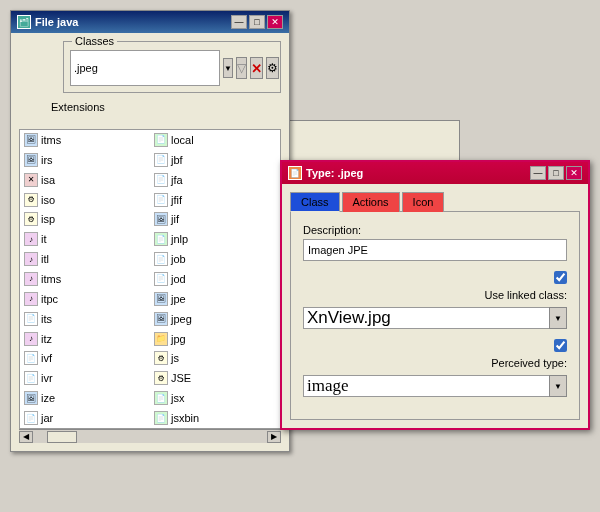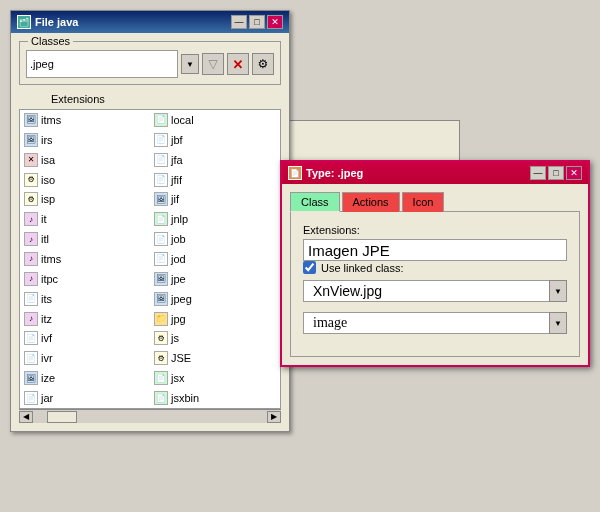--- a/index.html
+++ b/index.html
@@ -37,39 +37,40 @@
     .title-btn.close { background: #c05; color: white; }
 
     .window-body { padding: 8px; }
 
     
     .group-box {
       border: 1px solid #999;
       margin-bottom: 8px;
       padding: 4px 6px 6px;
       position: relative;
+      margin-left: 44px;
     }
     .group-label {
       position: absolute;
       top: -7px; left: 8px;
       background: #ece9d8;
       padding: 0 3px;
       font-size: 11px;
     }
 
     
     .classes-row {
       display: flex;
       align-items: center;
       gap: 3px;
       margin-top: 4px;
     }
     .combo-input {
       flex: 1;
-      height: 28px;
+      height: 36px;
       border: 1px solid #999;
       background: white;
       padding: 0 3px;
       font-size: 11px;
     }
     .combo-btn {
       width: 18px; height: 20px;
       border: 1px solid #888;
       background: #d4d0c8;
       display: flex; align-items: center; justify-content: center;
@@ -77,21 +78,21 @@
     }
     .toolbar-btn {
       width: 22px; height: 22px;
       border: 1px solid #888;
       background: #d4d0c8;
       display: flex; align-items: center; justify-content: center;
       cursor: pointer;
     }
 
     
-    .extensions-label { font-size: 11px; margin-bottom: 4px; padding-left: 32px; }
+    .extensions-label { font-size: 11px; margin-bottom: 16px; padding-left: 32px; }
     .ext-grid {
       display: grid;
       grid-template-columns: 1fr 1fr;
       gap: 0;
       background: white;
       border: 1px solid #999;
       height: 300px;
       overflow-y: auto;
       font-size: 11px;
     }
@@ -143,50 +144,51 @@
     .tab {
       padding: 3px 10px;
       border: 1px solid #999;
       background: #ef4444;
       cursor: pointer;
       font-size: 11px;
       border-bottom: none;
       margin-right: 2px;
     }
     .tab.active {
-      background: #86efac;
+      background: #1d4ed8;
       border-bottom: 1px solid #ece9d8;
       font-weight: normal;
     }
     .tab-content {
       border: 1px solid #999;
       background: #ece9d8;
       padding: 12px;
     }
 
     .field-label { font-size: 11px; margin-bottom: 3px; }
     .text-input {
       width: 100%;
       height: 22px;
       border: 1px solid #999;
       background: white;
       padding: 0 4px;
-      font-size: 15px;
-    }
-    .checkbox-row { display: flex; align-items: center; gap: 5px; margin-bottom: 6px; font-size: 11px; }
+      font-size: 11px;
+      margin-bottom: 10px;
+    }
+    .checkbox-row { display: flex; align-items: flex-end; gap: 5px; margin-bottom: 6px; font-size: 11px; flex-direction: column; }
     .checkbox { width: 13px; height: 13px; accent-color: #316ac5; }
 
     .dropdown-row { display: flex; align-items: center; margin-bottom: 10px; }
     .dropdown {
       flex: 1;
       height: 22px;
       border: 1px solid #999;
       background: white;
-      padding: 0 9px;
-      font-size: 14px;
+      padding: 0 3px;
+      font-size: 17px;
       appearance: none;
     }
     .dropdown-arrow {
       width: 18px; height: 22px;
       border: 1px solid #888;
       background: #d4d0c8;
       display: flex; align-items: center; justify-content: center;
       font-size: 8px;
       margin-left: -1px;
       cursor: pointer;
@@ -410,31 +412,35 @@
       <div class="title-btn close">✕</div>
     </div>
   </div>
   <div class="dialog-body">
     <div class="tabs">
       <div class="tab active">Class</div>
       <div class="tab">Actions</div>
       <div class="tab">Icon</div>
     </div>
     <div class="tab-content">
-      <div class="field-label">Extensions:</div>
+      <div class="field-label">Description:</div>
       <input class="text-input" type="text" value="Imagen JPE" style="">
 
       <div class="checkbox-row">
         <input type="checkbox" class="checkbox" checked="" style="">
         <label>Use linked class:</label>
       </div>
       <div class="dropdown-row">
         <input class="dropdown" type="text" style="flex: 1 1 0%;" value="XnView.jpg">
         <div class="dropdown-arrow">▼</div>
       </div>
 
+      <div class="checkbox-row">
+        <input type="checkbox" class="checkbox" checked="" style="">
+        <label>Perceived type:</label>
+      </div>
       <div class="dropdown-row">
         <input class="dropdown" type="text" style="flex: 1 1 0%; font-family: Liberation Serif, serif;" value="image">
         <div class="dropdown-arrow">▼</div>
       </div>
     </div>
   </div>
 </div>
 
 </body></html>

